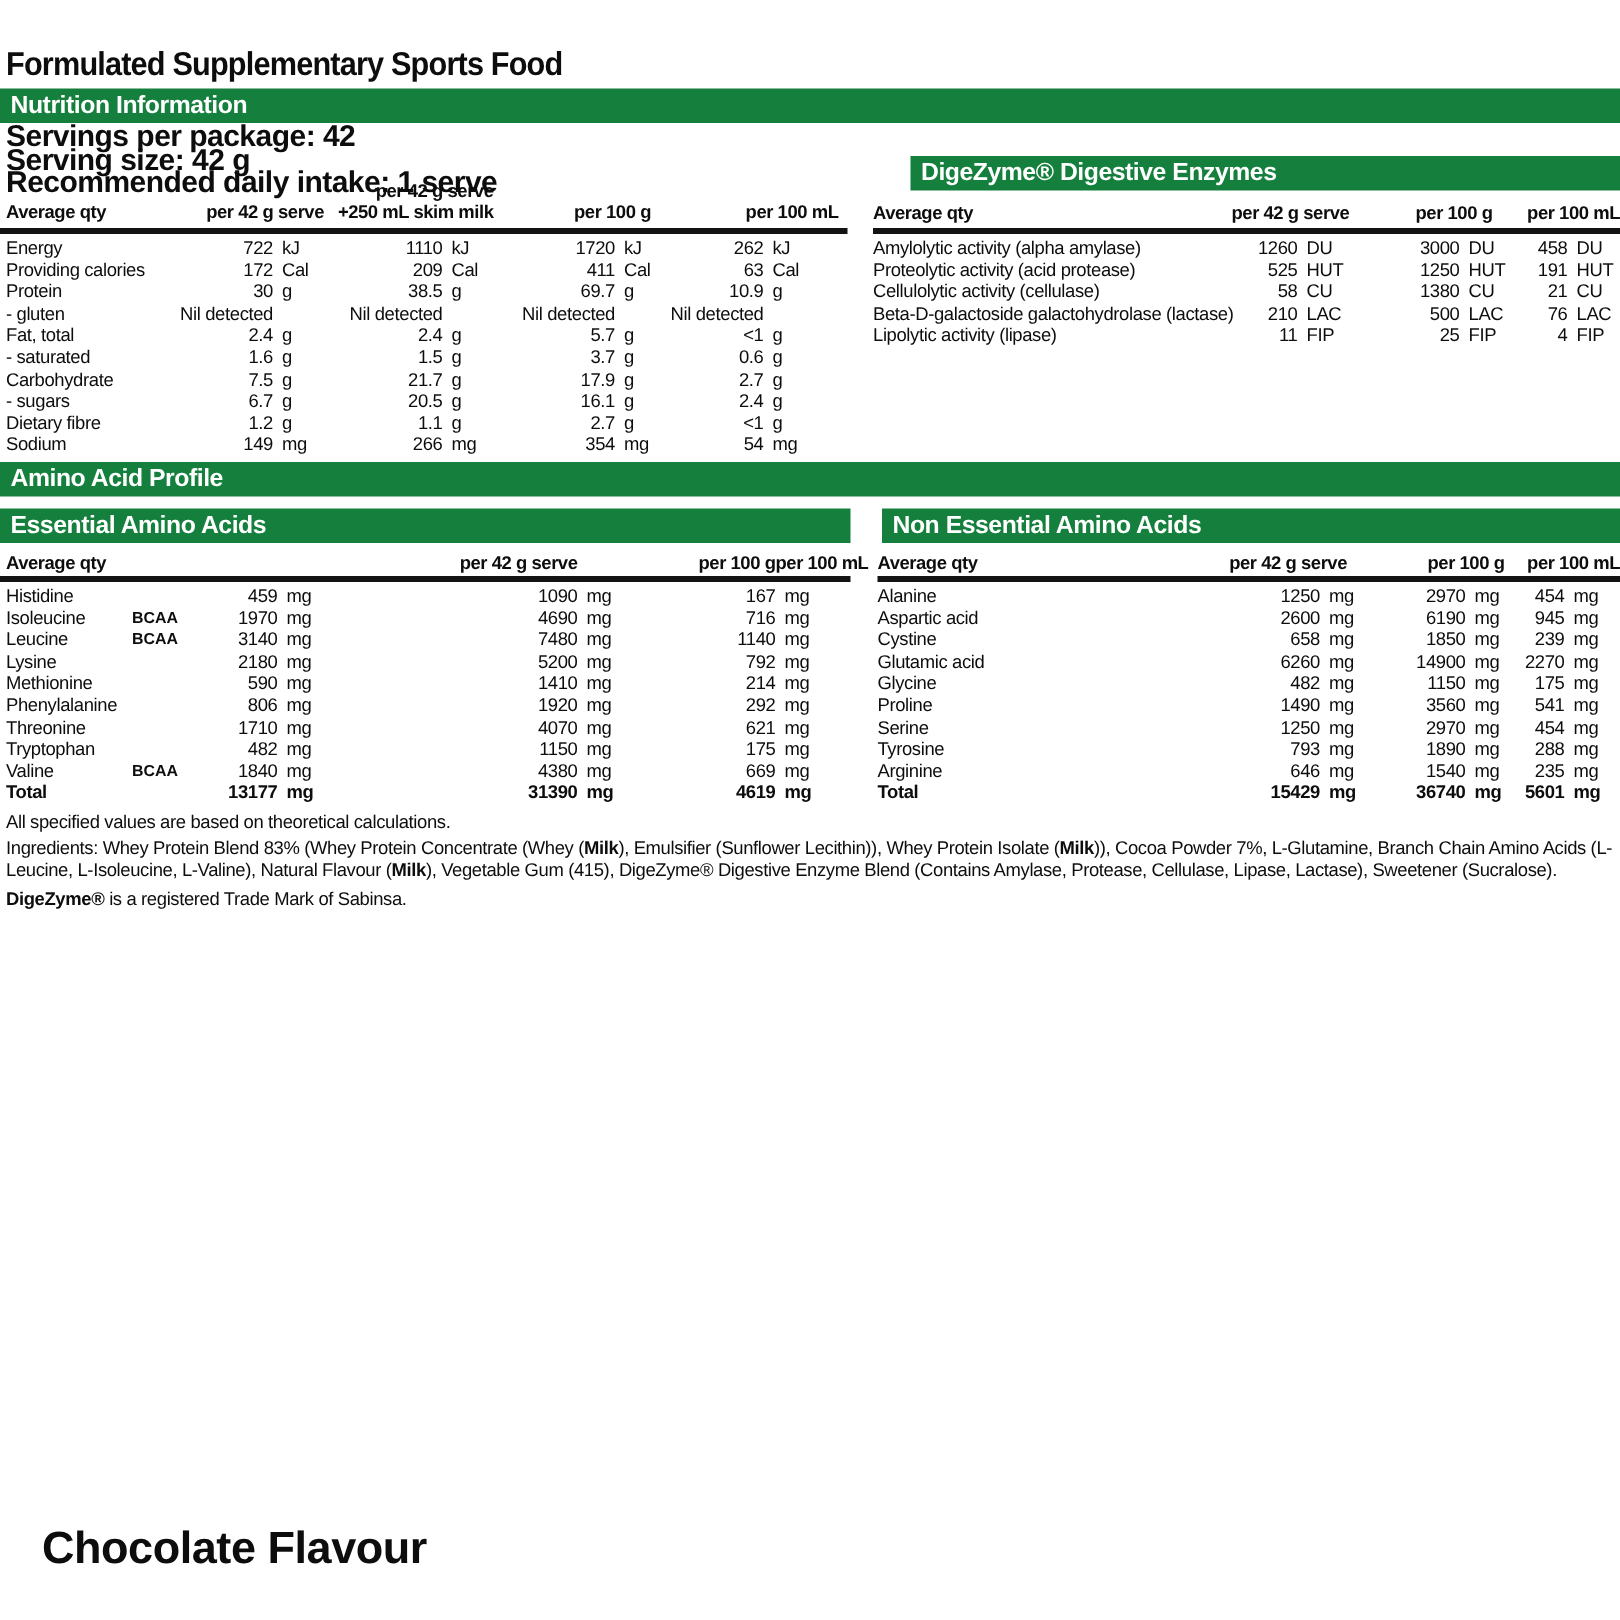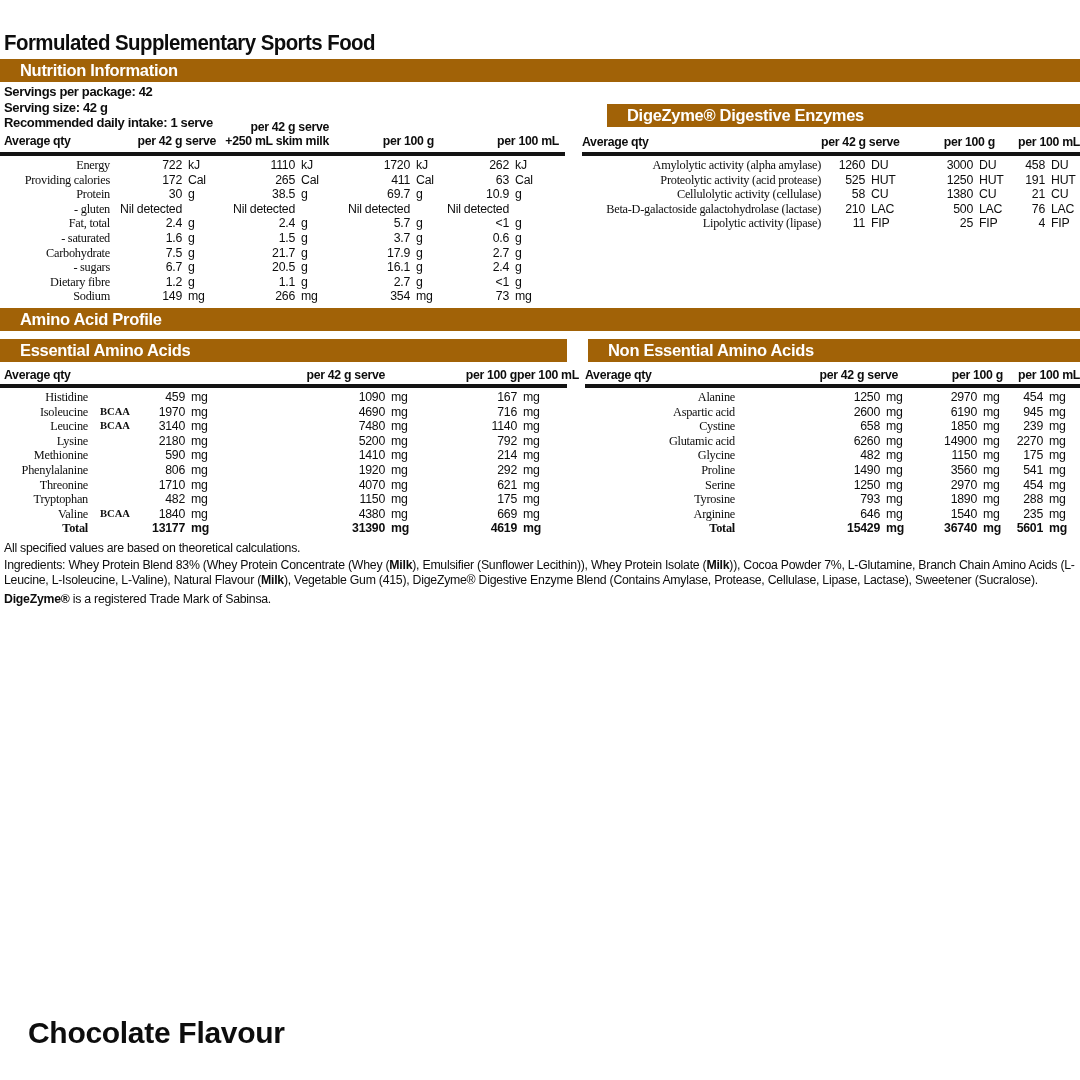--- a/index.html
+++ b/index.html
@@ -2,30 +2,30 @@
 <html><head>
 <meta charset="utf-8">
 <style>
   html,body { margin:0; padding:0; background:#fff; }
   .page { position:relative; width:1080px; height:1080px; background:#fff;
           font-family:"Liberation Sans", sans-serif; color:#0d0d0d; overflow:hidden; }
 
   .title { position:absolute; left:4px; top:30px; font-size:22px; font-weight:bold;
            letter-spacing:-0.6px; transform:scaleX(0.93); transform-origin:0 50%; white-space:nowrap; }
 
-  .bar { position:absolute; height:23px; background:#a16207; color:#fff; font-weight:bold;
-         font-size:16.5px; line-height:23px; padding-left:20px; box-sizing:border-box;
+  .bar { position:absolute; height:23px; background:#15803d; color:#fff; font-weight:bold;
+         font-size:16.5px; line-height:23px; padding-left:7px; box-sizing:border-box;
          letter-spacing:-0.3px; white-space:nowrap; }
   .bar-nutrition    { left:0;   top:59px;  width:1080px; }
   .bar-digezyme     { left:582px; top:104px; width:498px;margin-left:25px; }
   .bar-amino        { left:0;   top:308px; width:1080px; }
   .bar-essential    { left:0;   top:339px; width:567px; }
   .bar-nonessential { left:588px; top:339px; width:492px; }
 
-  .intro { position:absolute; left:4px; top:84px; font-weight:bold; font-size:13px;
+  .intro { position:absolute; left:4px; top:84px; font-weight:bold; font-size:20px;
            line-height:15.6px; letter-spacing:-0.35px; white-space:nowrap; }
 
   .rule { position:absolute; height:4px; background:#131313; }
   .rule-n  { left:0;   top:152px; width:565px; }
   .rule-dz { left:582px; top:152px; width:498px; }
   .rule-ea { left:0;   top:384px; width:567px; }
   .rule-ne { left:585px; top:384px; width:495px; }
 
   .thead { position:absolute; display:grid; align-items:end; font-weight:bold;
            font-size:12.3px; line-height:14px; letter-spacing:-0.3px; white-space:nowrap; }
@@ -56,21 +56,21 @@
   .avg { text-align:left; }
   .sp12 { grid-column:2 / span 2; }
   .sp34 { grid-column:4 / span 2; }
   .sp56 { grid-column:6 / span 2; }
   .sp78 { grid-column:8 / span 2; }
   .spn12 { grid-column:1 / span 2; text-align:left; }
   .sp2l { display:block; }
   .pad8  { padding-right:8px; }
   .pad10 { padding-right:10px; }
 
-  .cl { text-align:right;font-family:Liberation Serif, serif; }
+  .cl { text-align:left; }
   .cn { text-align:right; }
   .cu { padding-left:6px; text-align:left; }
   .tag { font-weight:bold; font-size:10.6px; letter-spacing:0; }
   .bold { font-weight:bold; }
 
   .footer { position:absolute; left:4px; top:541px; width:1072px; font-size:12.3px;
             line-height:14.8px; letter-spacing:-0.25px; }
   .footer .note { margin-bottom:2px; }
   .contains { font-weight:bold; }
   .tm { margin-top:5px; }
@@ -116,21 +116,21 @@
         <span class="cn">1720</span>
         <span class="cu">kJ</span>
         <span class="cn">262</span>
         <span class="cu">kJ</span>
       </div>
 
       <div class="row grid-n">
         <span class="cl">Providing calories</span>
         <span class="cn">172</span>
         <span class="cu">Cal</span>
-        <span class="cn">265</span>
+        <span class="cn">209</span>
         <span class="cu">Cal</span>
         <span class="cn">411</span>
         <span class="cu">Cal</span>
         <span class="cn">63</span>
         <span class="cu">Cal</span>
       </div>
 
       <div class="row grid-n">
         <span class="cl">Protein</span>
         <span class="cn">30</span>
@@ -216,21 +216,21 @@
       </div>
 
       <div class="row grid-n">
         <span class="cl">Sodium</span>
         <span class="cn">149</span>
         <span class="cu">mg</span>
         <span class="cn">266</span>
         <span class="cu">mg</span>
         <span class="cn">354</span>
         <span class="cu">mg</span>
-        <span class="cn">73</span>
+        <span class="cn">54</span>
         <span class="cu">mg</span>
       </div>
     </div>
 
   <div class="bar bar-digezyme">DigeZyme® Digestive Enzymes</div>
   <div class="thead grid-dz dzhead">
     <span class="h avg">Average qty</span>
     <span class="h sp12 pad8">per 42 g serve</span>
     <span class="h sp34 pad8">per 100 g</span>
     <span class="h sp56">per 100 mL</span>

